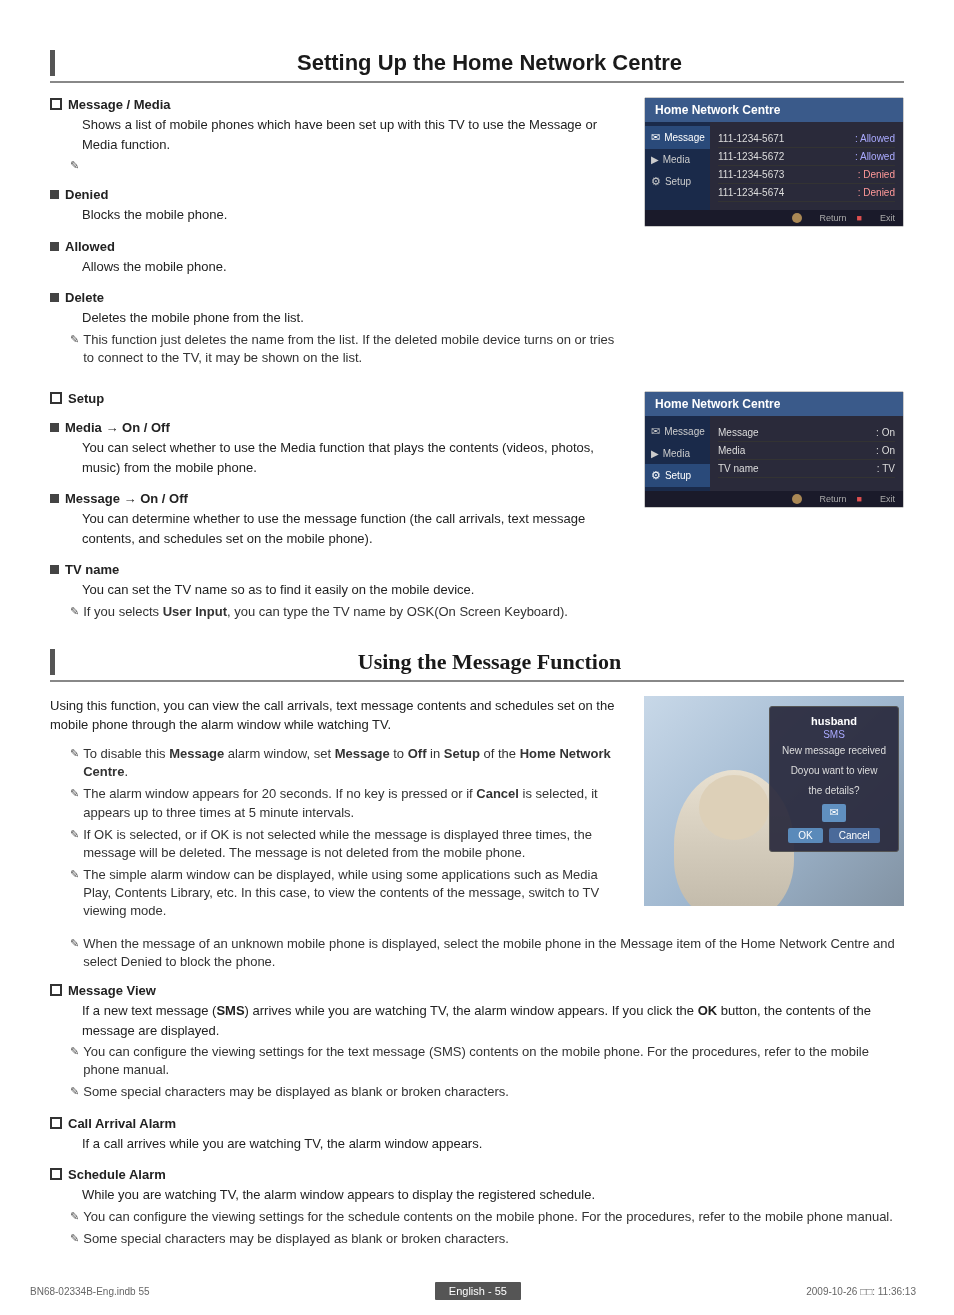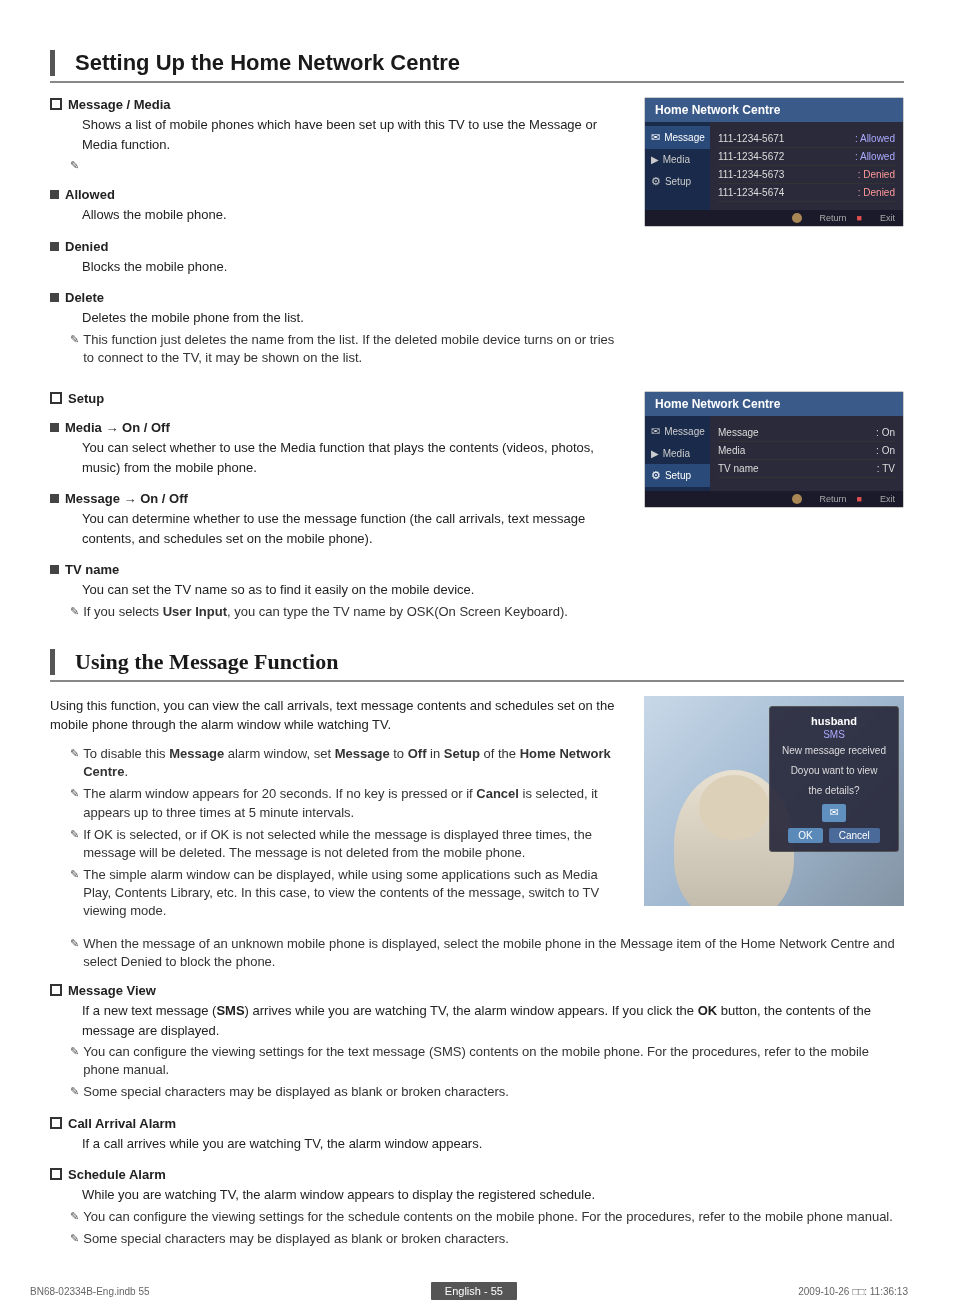--- a/index.html
+++ b/index.html
@@ -258,21 +258,21 @@
 
     .sms-btn.ok-btn {
       background: #5a8aba;
     }
 
     
     .page-footer {
       position: absolute;
       bottom: 15px;
       left: 0;
-      right: 16px;
+      right: 8px;
       display: flex;
       justify-content: space-between;
       align-items: center;
       padding: 0 30px;
       font-size: 10px;
       color: #666;
     }
 
     .page-number-badge {
       background: #555;
@@ -288,20 +288,21 @@
       margin-bottom: 10px;
     }
 
     .main-section-title {
       font-size: 22px;
       font-weight: bold;
       color: #1a1a1a;
       border-left: 5px solid #555;
       padding-left: 20px;
       margin-bottom: 5px;
+      text-align: center;
     }
 
     .section-block {
       margin-bottom: 14px;
     }
 
     .sub-heading {
       display: flex;
       align-items: flex-start;
       gap: 6px;
@@ -342,31 +343,31 @@
         </div>
         <div class="bullet-text">Shows a list of mobile phones which have been set up with this TV to use the Message or Media function.</div>
         <div class="note-item indent-1">
           <span class="note-icon">✎</span>
         </div>
       </div>
 
       <div class="section-block">
         <div class="sub-heading">
           <span class="sq filled" style="width:9px;height:9px;background:#444;display:inline-block;margin-top:3px;flex-shrink:0;"></span>
+          <span>Denied</span>
+        </div>
+        <div class="bullet-text">Blocks the mobile phone.</div>
+      </div>
+
+      <div class="section-block">
+        <div class="sub-heading">
+          <span class="sq filled" style="width:9px;height:9px;background:#444;display:inline-block;margin-top:3px;flex-shrink:0;"></span>
           <span>Allowed</span>
         </div>
         <div class="bullet-text">Allows the mobile phone.</div>
-      </div>
-
-      <div class="section-block">
-        <div class="sub-heading">
-          <span class="sq filled" style="width:9px;height:9px;background:#444;display:inline-block;margin-top:3px;flex-shrink:0;"></span>
-          <span>Denied</span>
-        </div>
-        <div class="bullet-text">Blocks the mobile phone.</div>
       </div>
 
       <div class="section-block">
         <div class="sub-heading">
           <span class="sq filled" style="width:9px;height:9px;background:#444;display:inline-block;margin-top:3px;flex-shrink:0;"></span>
           <span>Delete</span>
         </div>
         <div class="bullet-text">Deletes the mobile phone from the list.</div>
         <div class="note-item indent-1">
           <span class="note-icon">✎</span>

